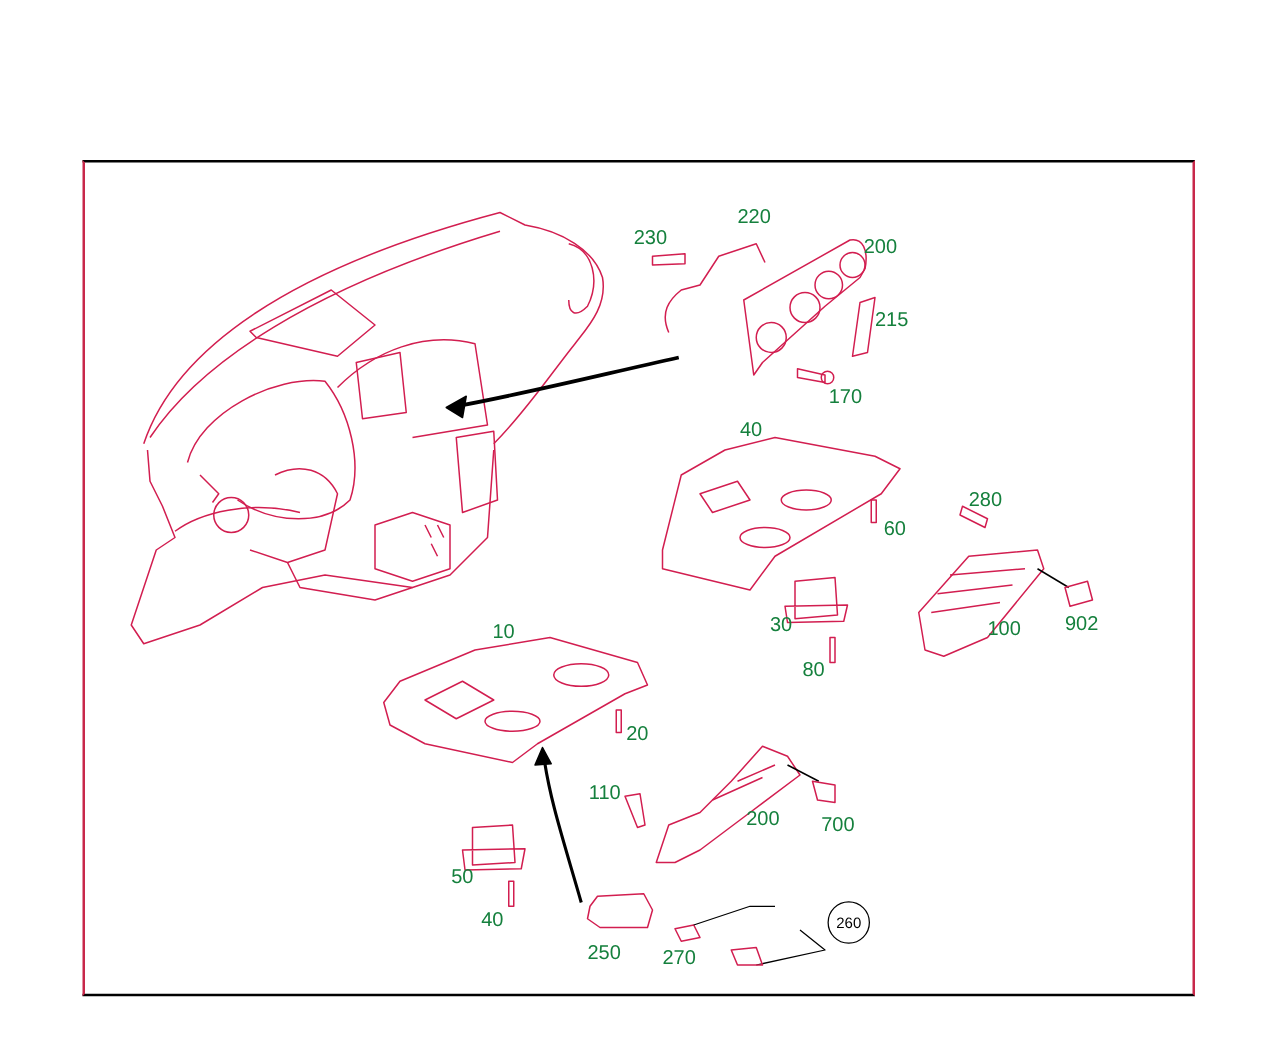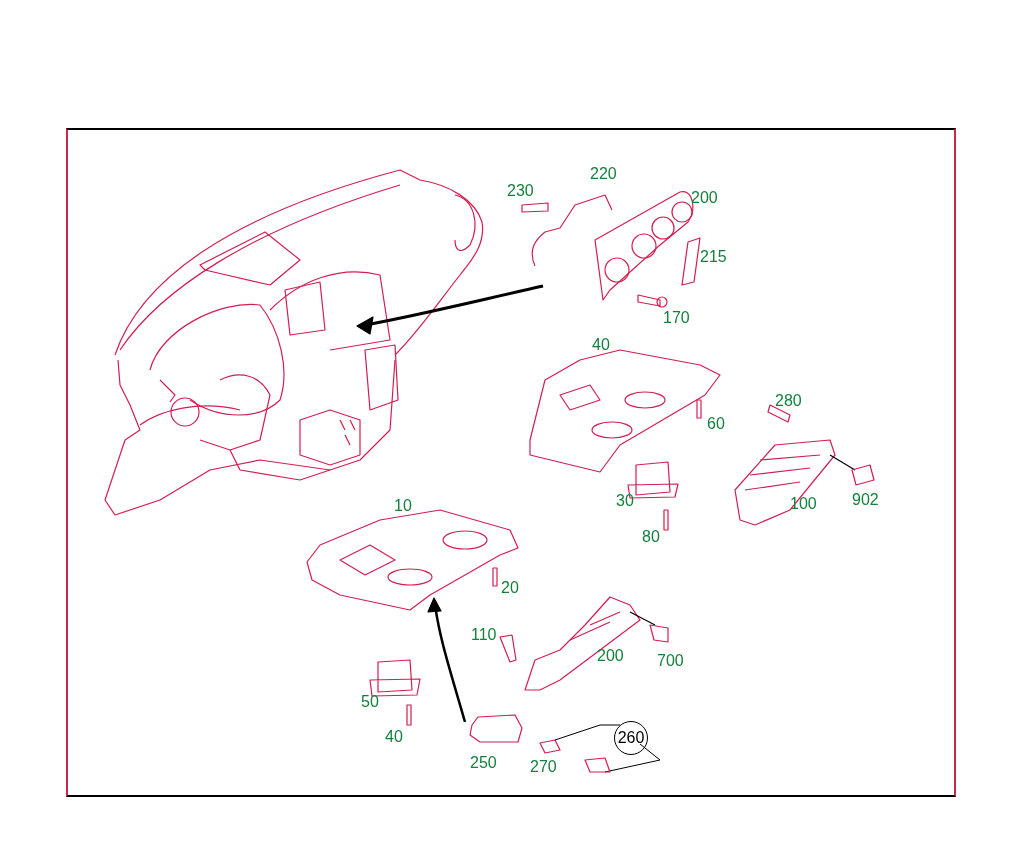--- a/index.html
+++ b/index.html
@@ -4,21 +4,21 @@
   <style>
     html, body { margin: 0; padding: 0; background: #ffffff; }
     body { width: 1024px; height: 848px; position: relative; overflow: hidden;
            font-family: "Liberation Sans", sans-serif; }
     .frame { position: absolute; left: 66px; top: 128px; width: 890px; height: 669px;
              border-top: 2px solid #000; border-bottom: 2px solid #000;
              border-left: 2px solid #c8284a; border-right: 2px solid #c8284a; box-sizing: border-box; }
     svg.art { position: absolute; left: 0; top: 0; }
     .lbl { position: absolute; font-size: 16px; color: #15803d; line-height: 1; white-space: nowrap; }
     .circ { position: absolute; width: 34px; height: 34px; border: 1.5px solid #000; border-radius: 50%;
-            display: flex; align-items: center; justify-content: center; font-size: 16px; box-sizing: border-box; }
+            display: flex; align-items: center; justify-content: center; font-size: 12px; box-sizing: border-box; margin-left: 48px; }
   </style>
 </head>
 <body>
 
 <div class="frame"></div>
 
 <svg class="art" width="1024" height="848" fill="none" stroke="#d21e50" stroke-width="1.2" stroke-linejoin="round">
 
   <g>
     <path d="M115 355 C140 280 230 215 400 170 L420 180 C450 185 475 200 482 222 C486 245 470 262 460 275 C440 300 420 330 395 355"></path>

